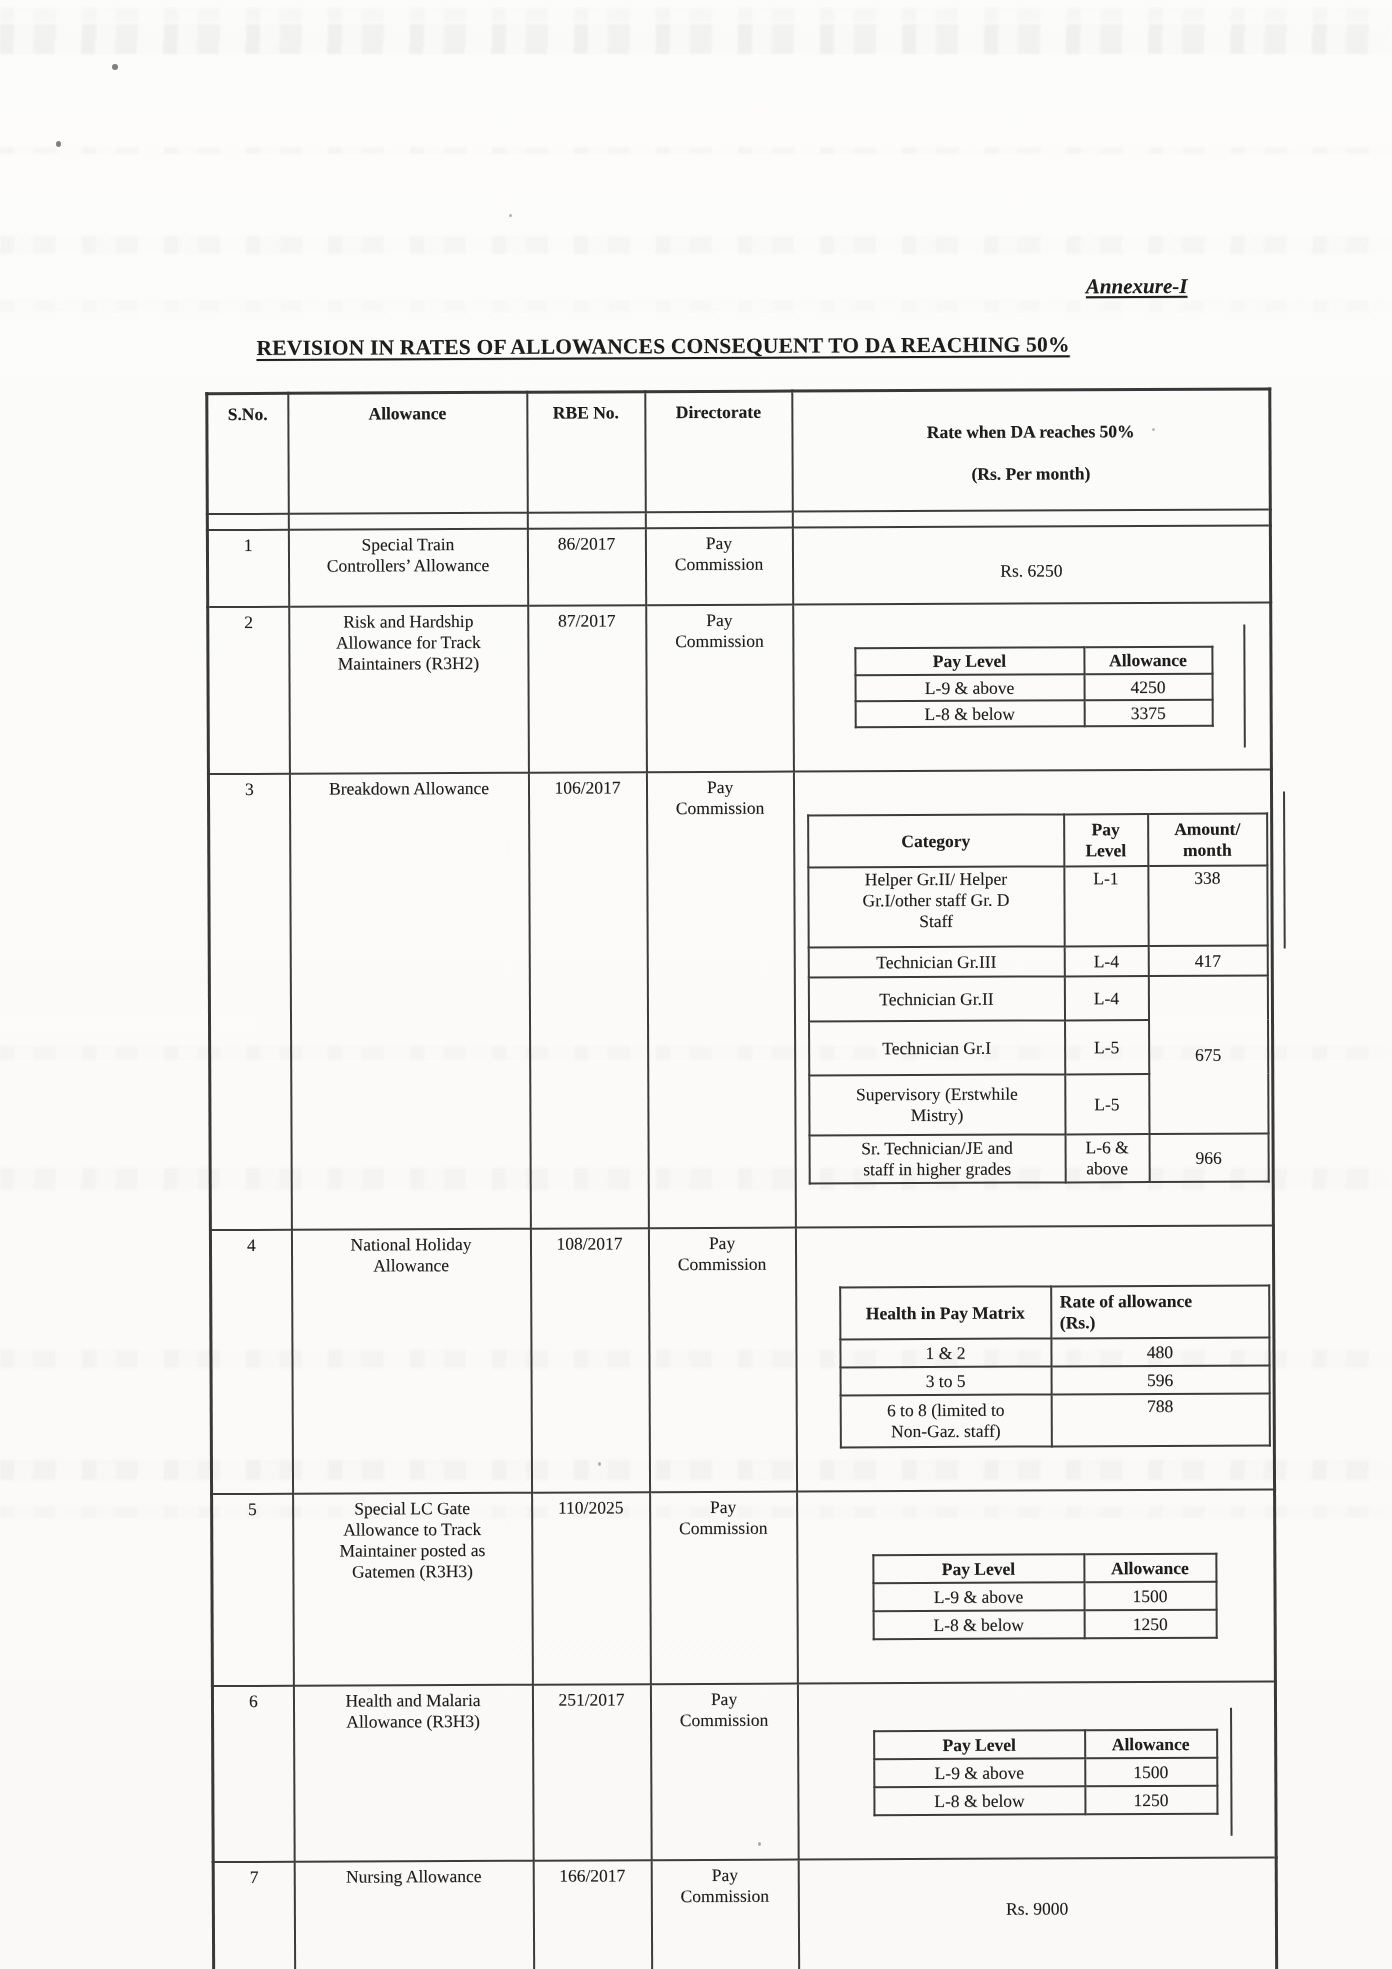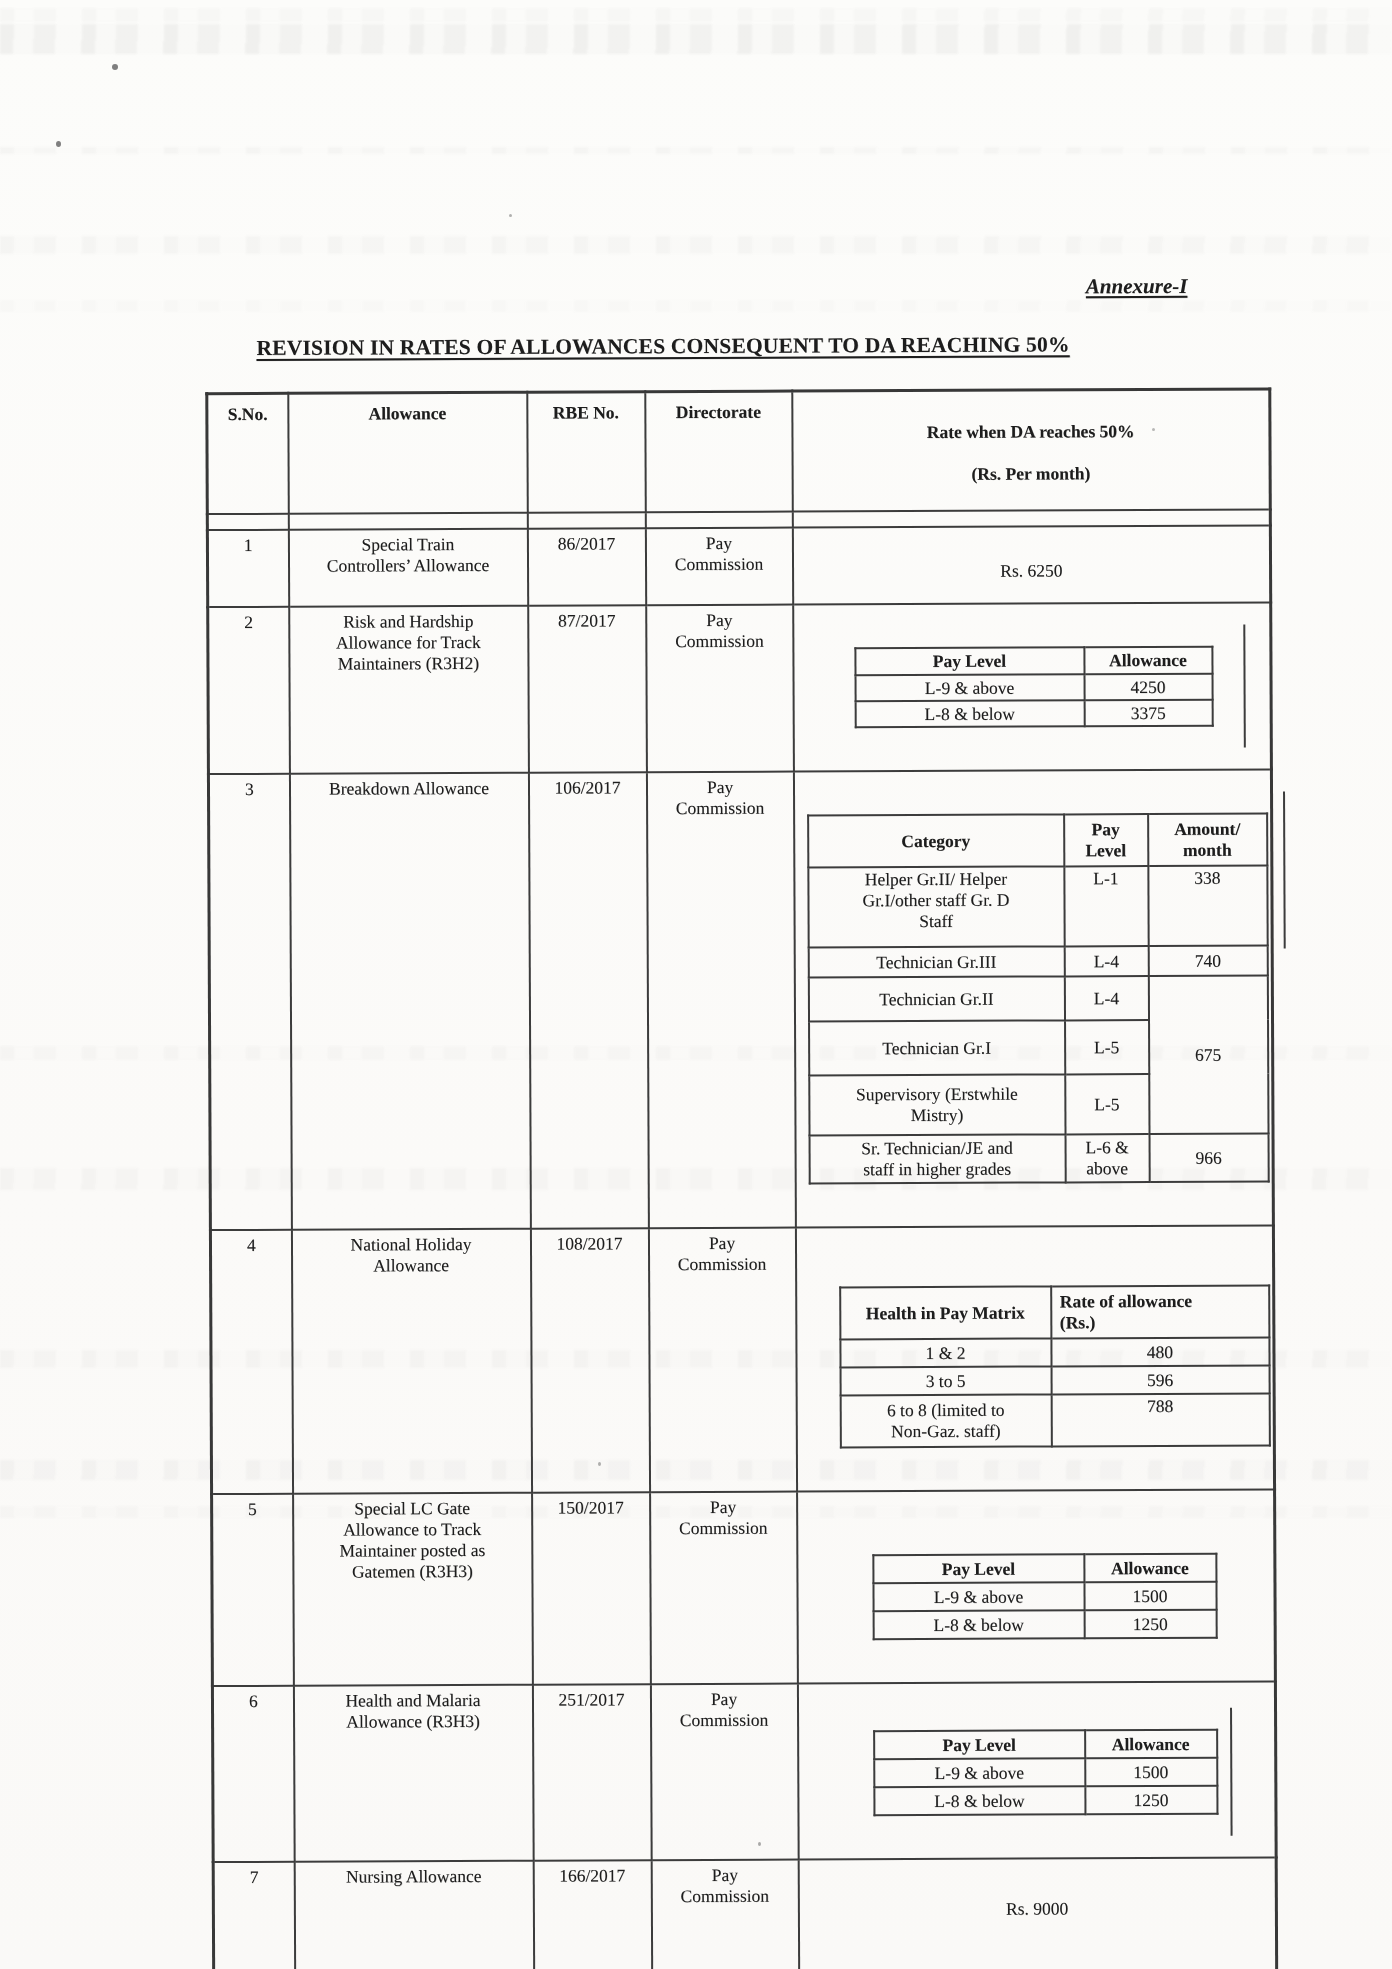--- a/index.html
+++ b/index.html
@@ -189,21 +189,21 @@
                   <tr style="height:80px">
                     <td style="vertical-align:top">Helper Gr.II/ Helper
 Gr.I/other staff Gr. D
 Staff</td>
                     <td style="vertical-align:top">L-1</td>
                     <td style="vertical-align:top">338</td>
                   </tr>
                   <tr style="height:30px">
                     <td>Technician Gr.III</td>
                     <td>L-4</td>
-                    <td>740</td>
+                    <td>417</td>
                   </tr>
                   <tr style="height:44px">
                     <td>Technician Gr.II</td>
                     <td>L-4</td>
                     <td rowspan="3">675</td>
                   </tr>
                   <tr style="height:54px">
                     <td>Technician Gr.I</td>
                     <td>L-5</td>
                   </tr>
@@ -260,21 +260,21 @@
             </div>
           </td>
         </tr>
 
         <tr style="height:125px">
           <td>5</td>
           <td>Special LC Gate
 Allowance to Track
 Maintainer posted as
 Gatemen (R3H3)</td>
-          <td>150/2017</td>
+          <td>110/2025</td>
           <td>Pay
 Commission</td>
           <td class="rate">
             <div class="iwrap" style="margin-left:74px;margin-top:20px">
               <table class="inner">
                 <colgroup><col style="width:211px"><col style="width:132px"></colgroup>
                 <tbody>
                   <tr style="height:28px">
                     <th>Pay Level</th>
                     <th>Allowance</th>

